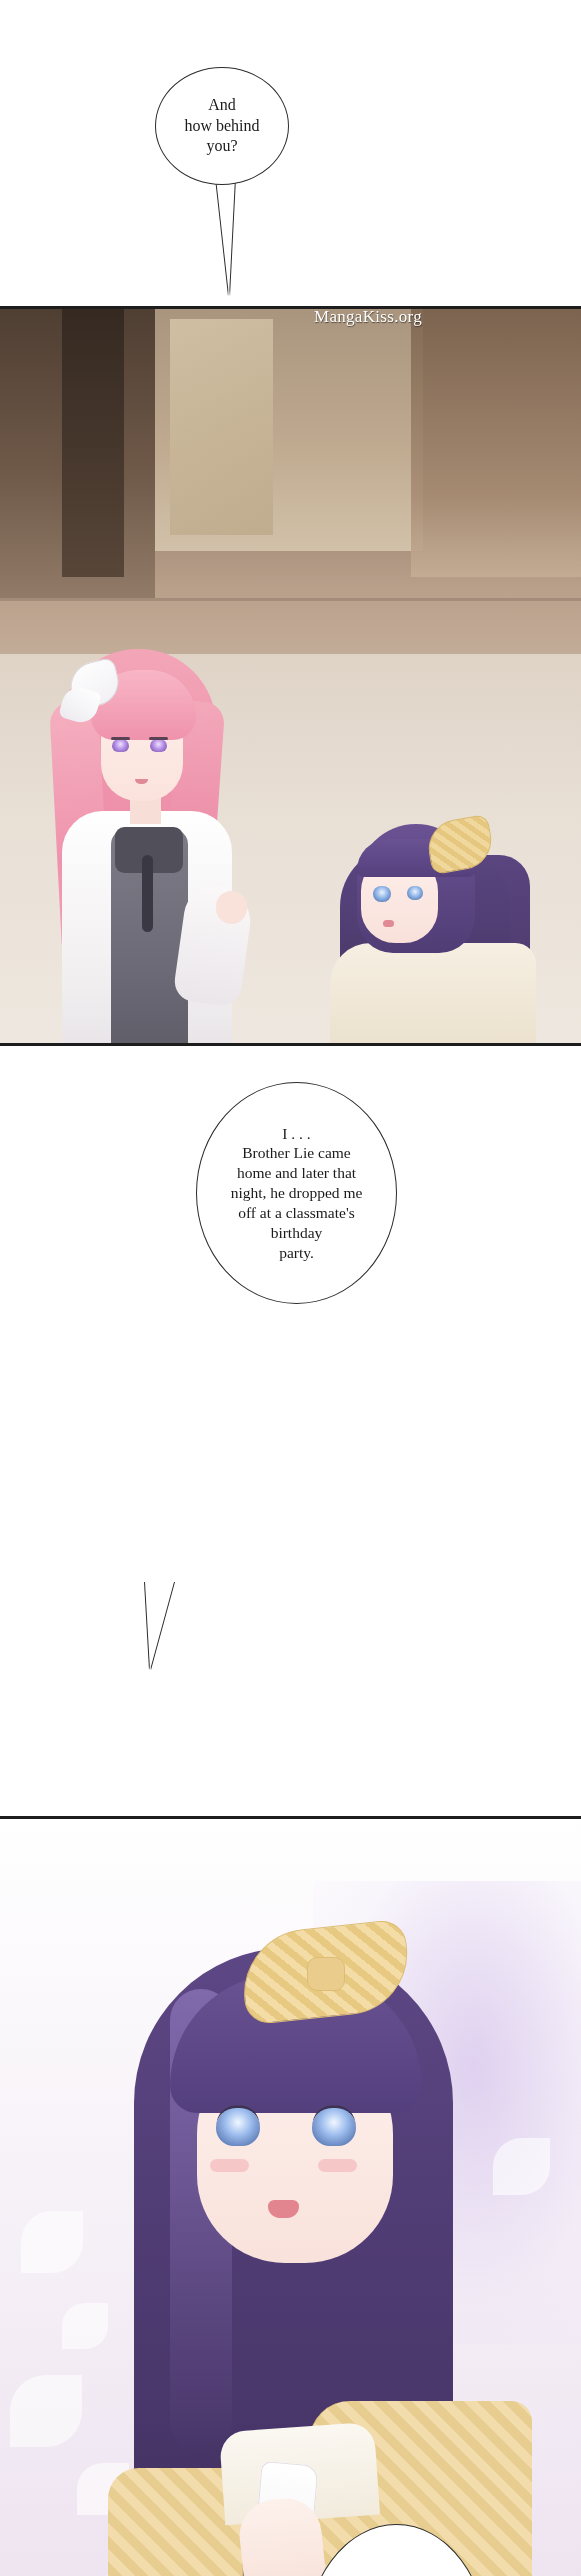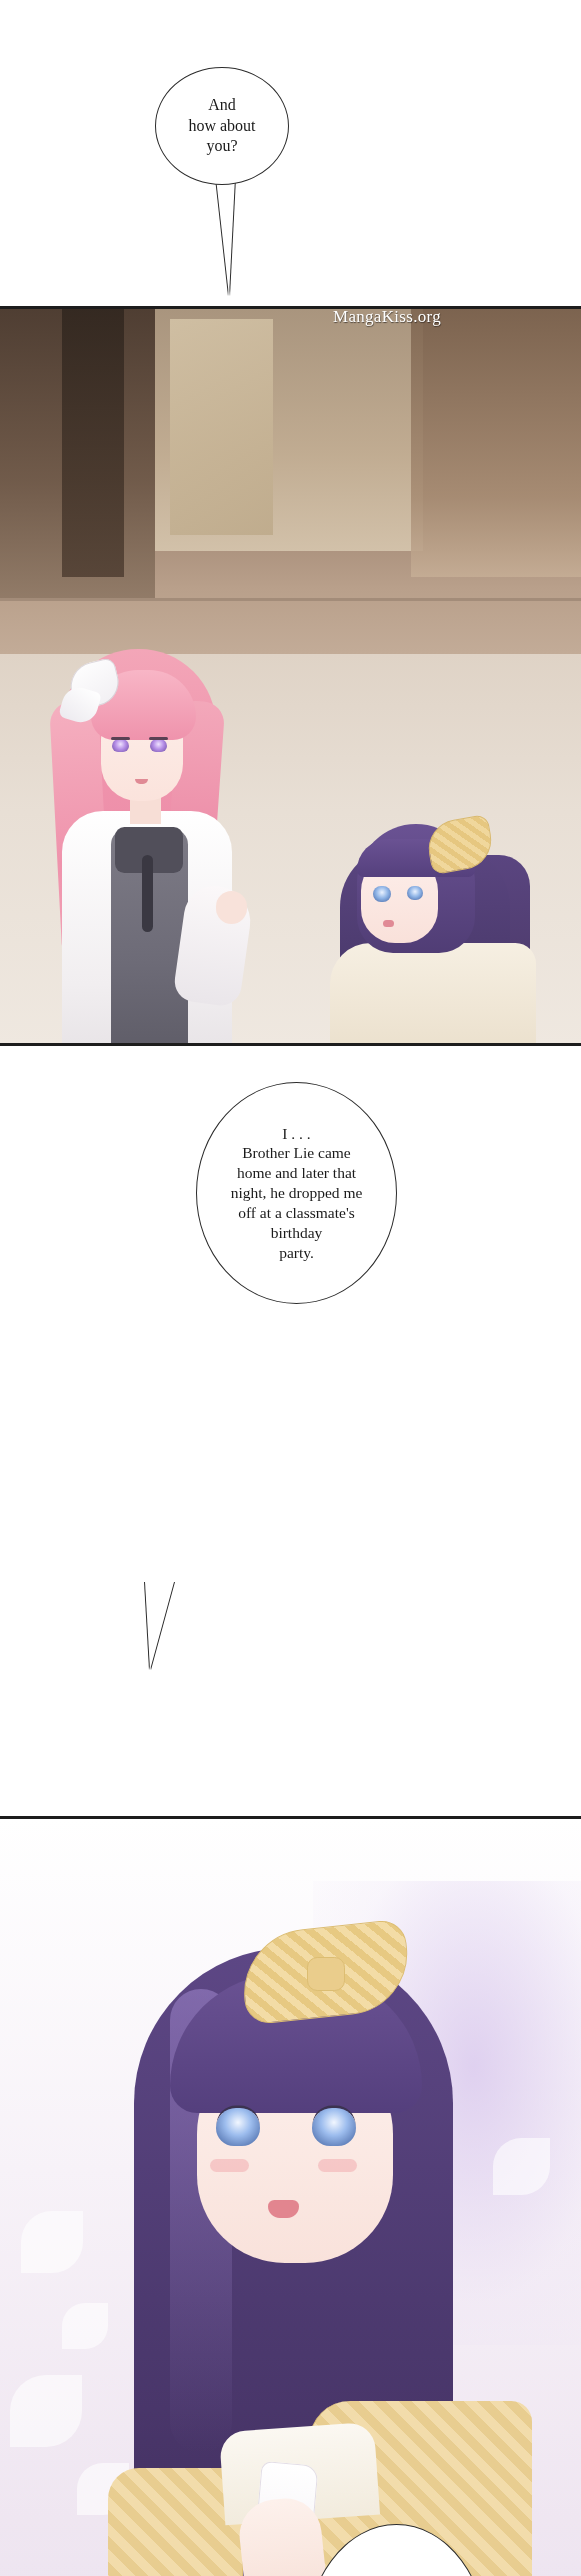--- a/index.html
+++ b/index.html
@@ -481,21 +481,20 @@
   
   .watermark {
     position: absolute;
     left: 314px; top: 307px;
     font-size: 17px;
     color: #ffffff;
     font-family: "Liberation Serif", serif;
     text-shadow: 0.5px 0.5px 1px rgba(0,0,0,.55);
     letter-spacing: 0.3px;
     z-index: 40;
-    margin-left: 19px;
   }
 
   .panel-border-top {
     position: absolute;
     left: 0;
     width: 581px;
     height: 3.1px;
     background: #1d1d1d;
   }
 </style>
@@ -545,21 +544,21 @@
     <div class="g2-mouth"></div>
     <div class="g2-bow"></div>
   </div>
   <div class="panel-border-top" style="top:1043px;"></div>
 
   <div class="watermark">MangaKiss.org</div>
 
   <div class="tail" id="bubble-1-tail"></div>
   <div class="bubble" id="bubble-1">
     <div class="txt">And
-how about
+how behind
 you?</div>
   </div>
 
   <div class="bubble" id="bubble-2">
     <div class="txt">I . . .
 Brother Lie came
 home and later that
 night, he dropped me
 off at a classmate's
 birthday

